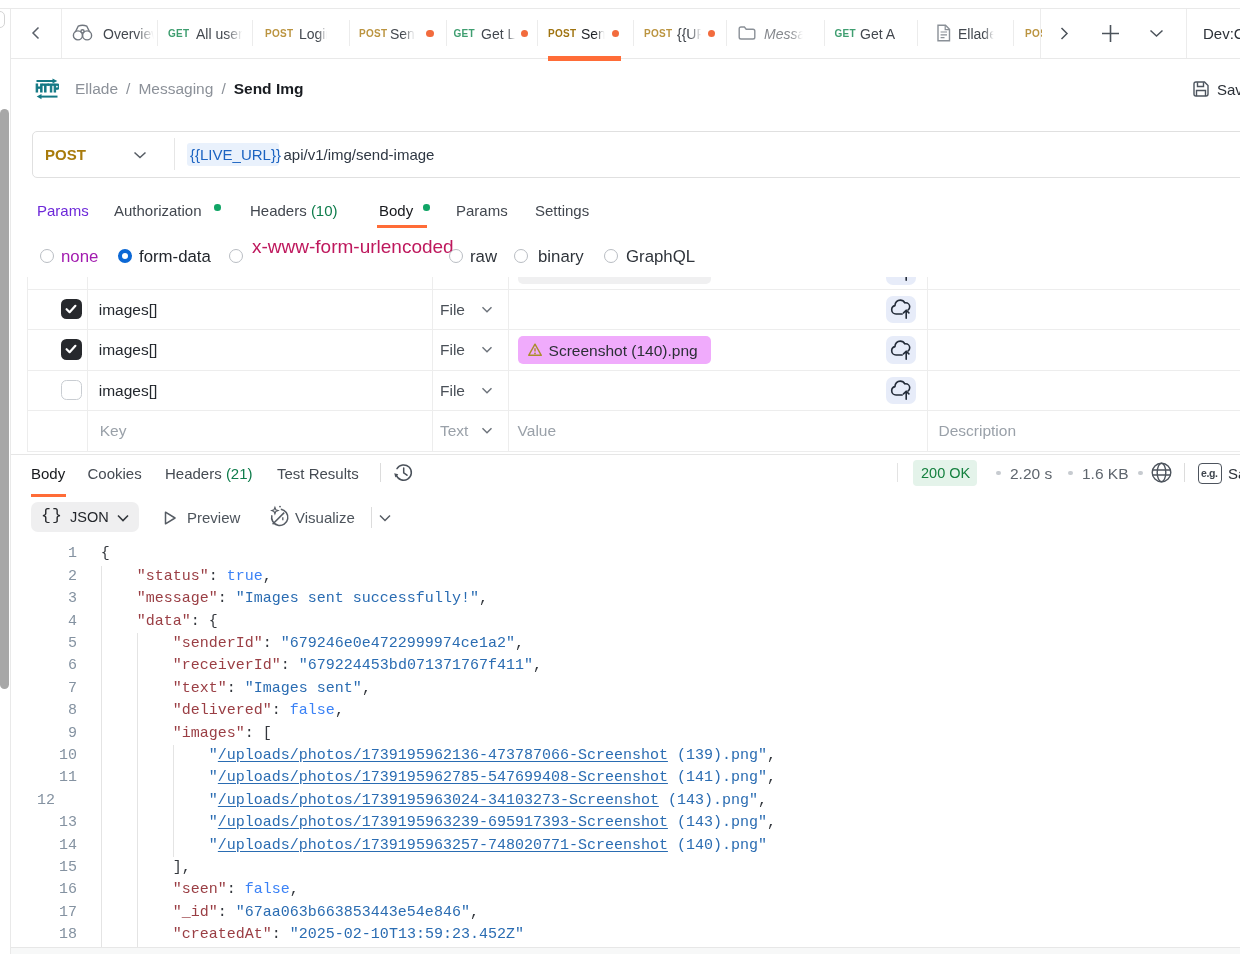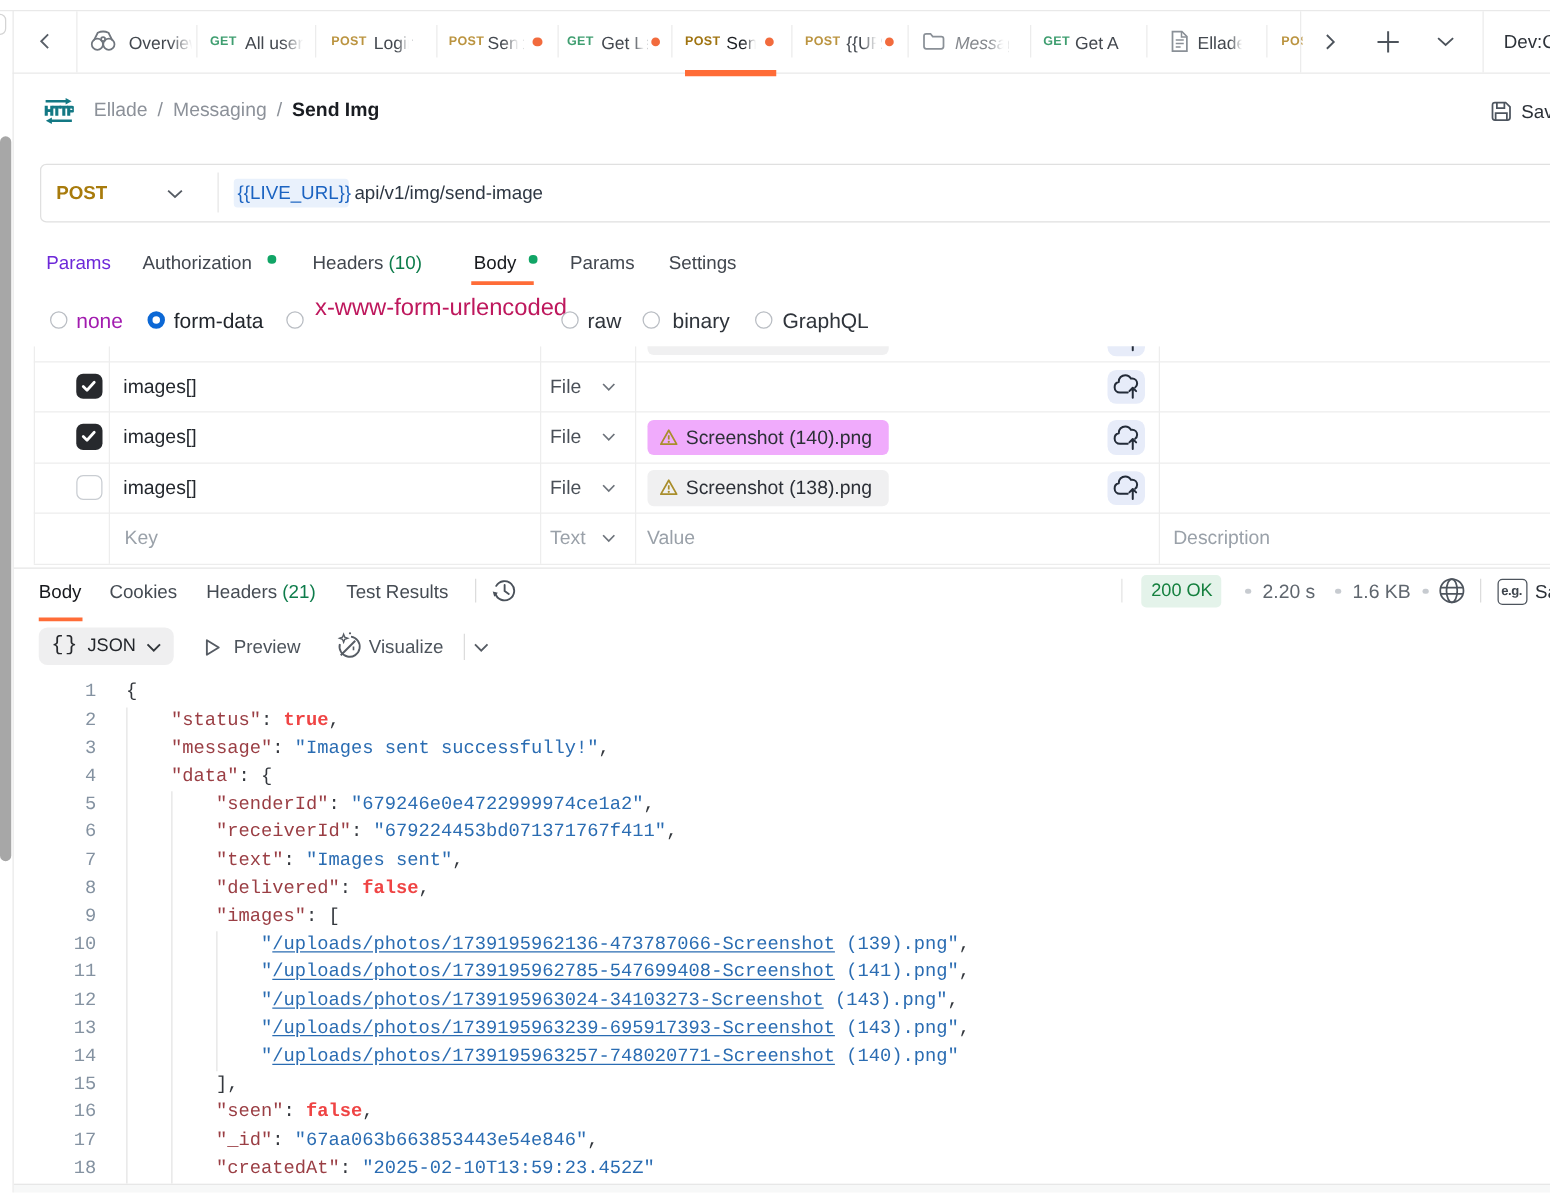--- a/index.html
+++ b/index.html
@@ -229,28 +229,20 @@
             <path d="M14.5 14.9 L17.2 12.2 L19.9 14.9 M17.2 12.7 L17.2 20.2"></path>
           </g>
         </svg>
       </div>
 <div class="a" style="left:61px;top:103.30000000000001px;width:20.5px;height:20.5px;background:#fff;border:1.5px solid #c9cdd2;border-radius:5.5px"></div>
 <div class="a" style="left:98.7px;top:105.00000000000001px;font-size:15.5px;color:#24282e">images[]</div>
 <div class="a" style="left:440px;top:105.00000000000001px;font-size:15.5px;color:#4a5058">File</div>
 <svg class="a" style="left:481px;top:110.00000000000001px" width="12" height="8" viewBox="0 0 12 8">
         <path d="M1.5 1.2 L6 5.8 L10.5 1.2" fill="none" stroke="#6d737b" stroke-width="1.4"></path>
       </svg>
-<div class="a" style="left:517.6px;top:99.50000000000001px;width:193px;height:28.5px;background:#f0f0f1;border-radius:5px">
-        <svg style="position:absolute;left:9px;top:6px" width="16" height="16" viewBox="0 0 16 16">
-          <path d="M8 2.2 L14.3 13.3 L1.7 13.3 Z" fill="none" stroke="#a98e2c" stroke-width="1.4" stroke-linejoin="round"></path>
-          <path d="M8 6.2 L8 9.6" stroke="#a98e2c" stroke-width="1.4"></path>
-          <circle cx="8" cy="11.4" r=".9" fill="#a98e2c"></circle>
-        </svg>
-        <div style="position:absolute;left:31px;top:6px;font-size:15.5px;color:#2b2f36;white-space:nowrap">Screenshot (138).png</div>
-      </div>
 <div class="a" style="left:886px;top:100.00000000000001px;width:30px;height:27.5px;background:#e7ecf9;border-radius:7px">
         <svg style="position:absolute;left:3px;top:2.5px" width="24" height="23" viewBox="0 0 24 23">
           <g fill="none" stroke="#232b38" stroke-width="1.6" stroke-linecap="round" stroke-linejoin="round">
             <path d="M13.2 16 L7 16 C4.6 16 2.7 14.1 2.7 11.7 C2.7 9.7 4.1 8 6 7.6 L6 7.3 C6 4.4 8.3 2.1 11.2 2.1 C13.2 2.1 14.9 3.2 15.8 4.9 C16.1 4.85 16.4 4.8 16.7 4.8 C18.9 4.8 20.7 6.6 20.7 8.8 C20.7 10.1 20.1 11.3 19.1 12"></path>
             <path d="M14.5 14.9 L17.2 12.2 L19.9 14.9 M17.2 12.7 L17.2 20.2"></path>
           </g>
         </svg>
       </div>
 <div class="a g15" style="left:99.7px;top:145.5px">Key</div>
 <div class="a g15" style="left:440px;top:145.5px">Text</div>
@@ -328,21 +320,21 @@
 <div class="a" style="left:37px;top:27.699999999999932px;width:40px;text-align:right;color:#8492a1">2</div>
 <div class="a" style="left:37px;top:50.09999999999991px;width:40px;text-align:right;color:#8492a1">3</div>
 <div class="a" style="left:37px;top:72.5px;width:40px;text-align:right;color:#8492a1">4</div>
 <div class="a" style="left:37px;top:94.89999999999998px;width:40px;text-align:right;color:#8492a1">5</div>
 <div class="a" style="left:37px;top:117.29999999999995px;width:40px;text-align:right;color:#8492a1">6</div>
 <div class="a" style="left:37px;top:139.69999999999993px;width:40px;text-align:right;color:#8492a1">7</div>
 <div class="a" style="left:37px;top:162.0999999999999px;width:40px;text-align:right;color:#8492a1">8</div>
 <div class="a" style="left:37px;top:184.5px;width:40px;text-align:right;color:#8492a1">9</div>
 <div class="a" style="left:37px;top:206.89999999999998px;width:40px;text-align:right;color:#8492a1">10</div>
 <div class="a" style="left:37px;top:229.29999999999995px;width:40px;text-align:right;color:#8492a1">11</div>
-<div class="a" style="left:37px;top:251.69999999999993px;width:40px;text-align:right;color:#8492a1">12</div>
+<div class="a" style="left:37px;top:251.69999999999993px;width:40px;color:#8492a1">12</div>
 <div class="a" style="left:37px;top:274.0999999999999px;width:40px;text-align:right;color:#8492a1">13</div>
 <div class="a" style="left:37px;top:296.5px;width:40px;text-align:right;color:#8492a1">14</div>
 <div class="a" style="left:37px;top:318.89999999999986px;width:40px;text-align:right;color:#8492a1">15</div>
 <div class="a" style="left:37px;top:341.29999999999995px;width:40px;text-align:right;color:#8492a1">16</div>
 <div class="a" style="left:37px;top:363.69999999999993px;width:40px;text-align:right;color:#8492a1">17</div>
 <div class="a" style="left:37px;top:386.0999999999999px;width:40px;text-align:right;color:#8492a1">18</div>
 <pre class="a" style="left:100.8px;top:5.2999999999999545px;font:inherit;line-height:22.4px;color:#33373d"><span class="p">{</span>
     <span class="k">"status"</span><span class="p">: </span><span class="b">true</span><span class="p">,</span>
     <span class="k">"message"</span><span class="p">: </span><span class="s">"Images sent successfully!"</span><span class="p">,</span>
     <span class="k">"data"</span><span class="p">: {</span>
@@ -353,14 +345,14 @@
         <span class="k">"images"</span><span class="p">: [</span>
             <span class="s">"<span class="u">/uploads/photos/1739195962136-473787066-Screenshot</span> (139).png"</span><span class="p">,</span>
             <span class="s">"<span class="u">/uploads/photos/1739195962785-547699408-Screenshot</span> (141).png"</span><span class="p">,</span>
             <span class="s">"<span class="u">/uploads/photos/1739195963024-34103273-Screenshot</span> (143).png"</span><span class="p">,</span>
             <span class="s">"<span class="u">/uploads/photos/1739195963239-695917393-Screenshot</span> (143).png"</span><span class="p">,</span>
             <span class="s">"<span class="u">/uploads/photos/1739195963257-748020771-Screenshot</span> (140).png"</span>
         <span class="p">],</span>
         <span class="k">"seen"</span><span class="p">: </span><span class="b">false</span><span class="p">,</span>
         <span class="k">"_id"</span><span class="p">: </span><span class="s">"67aa063b663853443e54e846"</span><span class="p">,</span>
         <span class="k">"createdAt"</span><span class="p">: </span><span class="s">"2025-02-10T13:59:23.452Z"</span></pre>
-<style>.k{color:#9a3e44}.s{color:#2a6cb2}.b{color:#ef4444;font-weight:700}.p{color:#33373d}.u{text-decoration:underline;text-underline-offset:2px}</style>
+<style>.k{color:#9a3e44}.s{color:#2a6cb2}.b{color:#3b82f6;font-weight:400}.p{color:#33373d}.u{text-decoration:underline;text-underline-offset:2px}</style>
 </div>
 </div>
 </body></html>

